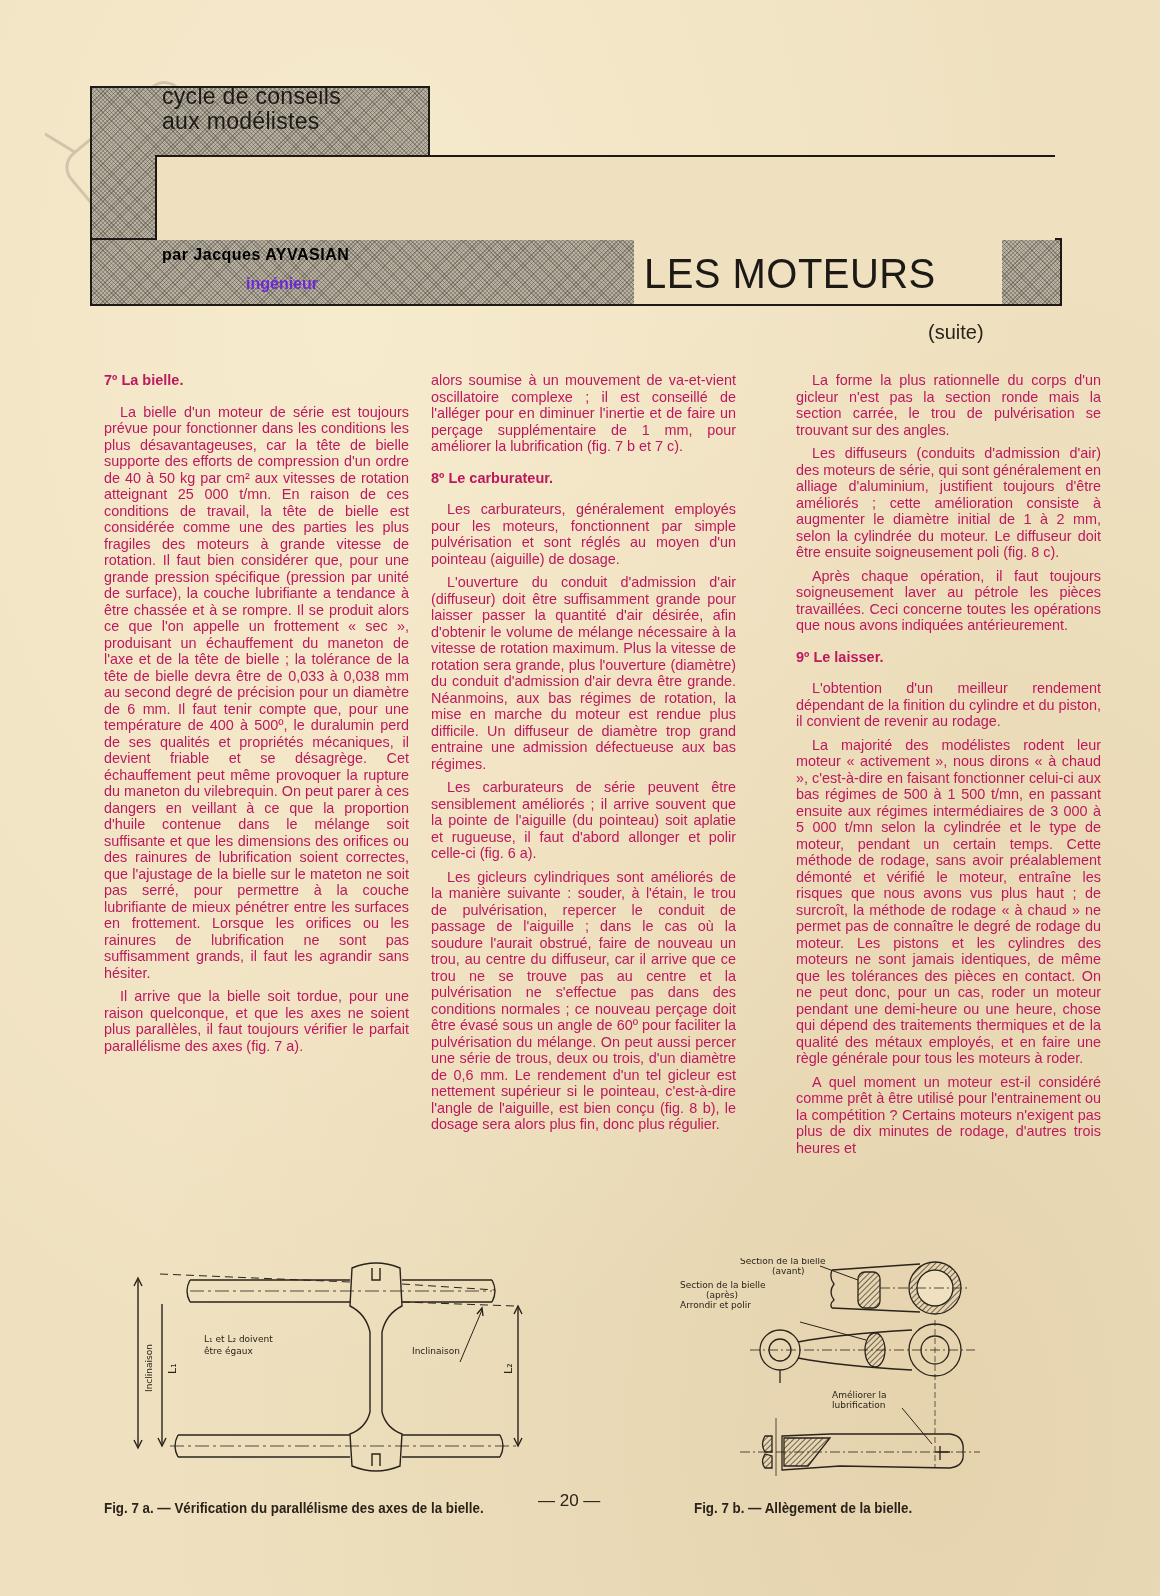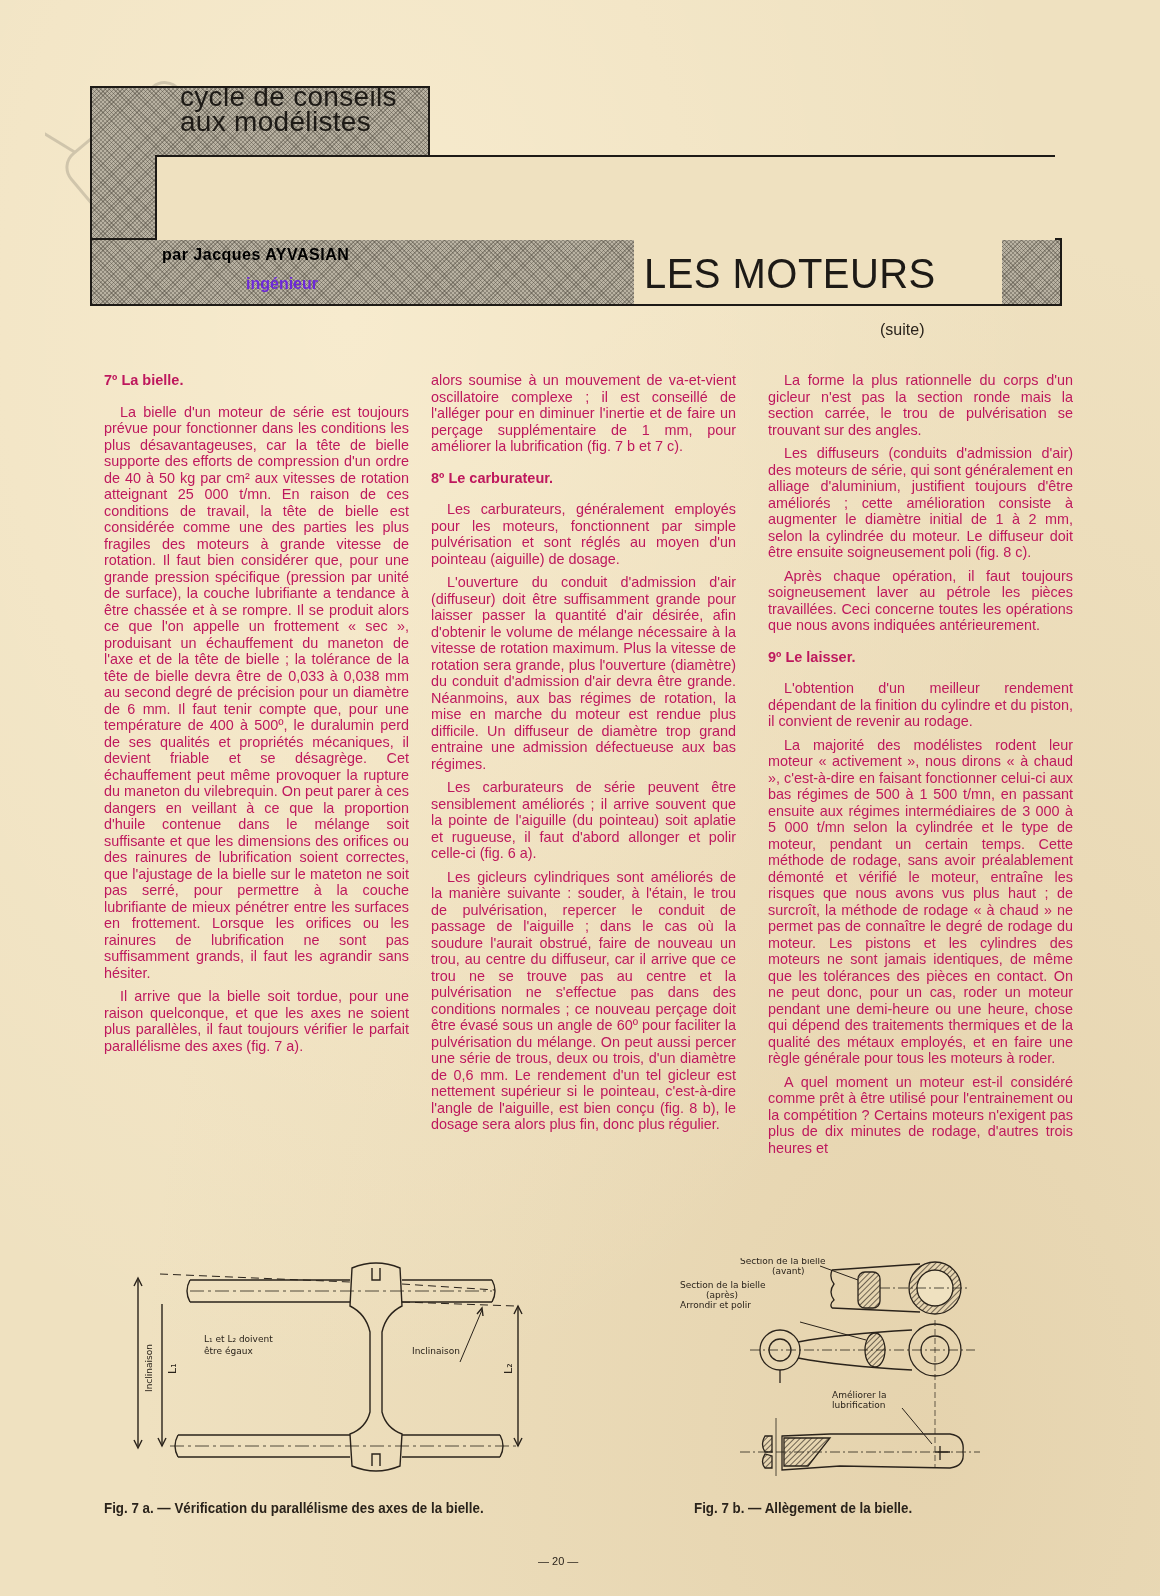--- a/index.html
+++ b/index.html
@@ -17,41 +17,41 @@
       repeating-linear-gradient(-45deg, rgba(60,55,45,0.35) 0 1px, transparent 1px 3px);
   }
   
   .hdr-top { position:absolute; left:90px; top:86px; width:340px; height:154px;
              border:2px solid #1d1a16; border-right-width:2px; box-sizing:border-box; }
   .hdr-inner { position:absolute; left:155px; top:155px; width:900px; height:85px;
                background:#efe1c0; border-left:2px solid #1d1a16; border-top:2px solid #1d1a16; box-sizing:border-box; }
   .hdr-bottom { position:absolute; left:90px; top:238px; width:972px; height:68px;
                 border:2px solid #1d1a16; box-sizing:border-box; }
   .hdr-fill-left { position:absolute; left:90px; top:86px; width:67px; height:220px; }
-  .series-title { position:absolute; left:162px; top:84px; font-size:28px; line-height:25px; color:#1d1a16; letter-spacing:0.3px;padding-left:18px; }
+  .series-title { position:absolute; left:162px; top:84px; font-size:23px; line-height:25px; color:#1d1a16; letter-spacing:0.3px; }
   .author { position:absolute; left:162px; top:246px; font-size:16px; font-weight:bold; color:#000000; letter-spacing:0.5px; }
   .role { position:absolute; left:246px; top:275px; font-size:16px; font-weight:bold; color:#6d28d9; }
   .title-box { position:absolute; left:634px; top:240px; width:368px; height:64px; background:#efe1c0; }
   .main-title { position:absolute; left:644px; top:246px; font-size:43px; line-height:54px; color:#1d1a16; letter-spacing:0.5px; transform:scaleX(0.93); transform-origin:left; }
-  .suite { position:absolute; left:880px; top:321px; font-size:16px; color:#2a231b; }
+  .suite { position:absolute; left:928px; top:321px; font-size:20px; color:#2a231b; }
   .watermark { position:absolute; left:45px; top:45px; width:220px; height:250px; opacity:0.35; }
   
   .col { position:absolute; top:372px; width:305px; font-size:14.4px; line-height:16.5px; text-align:justify; color:#be185d; }
-  .col1 { left:104px; } .col2 { left:431px; } .col3 { left:768px; }
+  .col1 { left:104px; } .col2 { left:431px; } .col3 { left:796px; }
   .col p { margin:0 0 7px 0; text-indent:16px; }
   .col p.cont { text-indent:0; }
   .col h3 { font-size:14.5px; font-weight:bold; margin:0 0 15px 0; }
   .col h3.mt { margin-top:15px; }
   
   .fig { position:absolute; }
   .fig7a { left:120px; top:1262px; width:420px; height:210px; }
   .fig7b { left:680px; top:1258px; width:320px; height:220px; }
   .caption { position:absolute; top:1500px; font-size:14.5px; font-weight:bold; color:#2a231b; transform:scaleX(0.92); transform-origin:left; }
   .cap7a { left:104px; } .cap7b { left:694px; }
-  .pageno { position:absolute; left:538px; top:1555px; font-size:11px; color:#2a231b; }
+  .pageno { position:absolute; left:538px; top:1491px; font-size:17px; color:#2a231b; }
   .fig-label { font-family:"DejaVu Sans", sans-serif; font-size:9px; fill:#2a231b; }
 </style>
 </head>
 <body>
 
 <svg class="watermark" viewBox="0 0 220 250">
   <g transform="rotate(-40 110 125)" fill="none" stroke="#8f8878" stroke-width="3">
     <rect x="40" y="60" width="140" height="150" rx="18"></rect>
     <circle cx="80" cy="150" r="22"></circle>
     <line x1="60" y1="60" x2="40" y2="0"></line>

